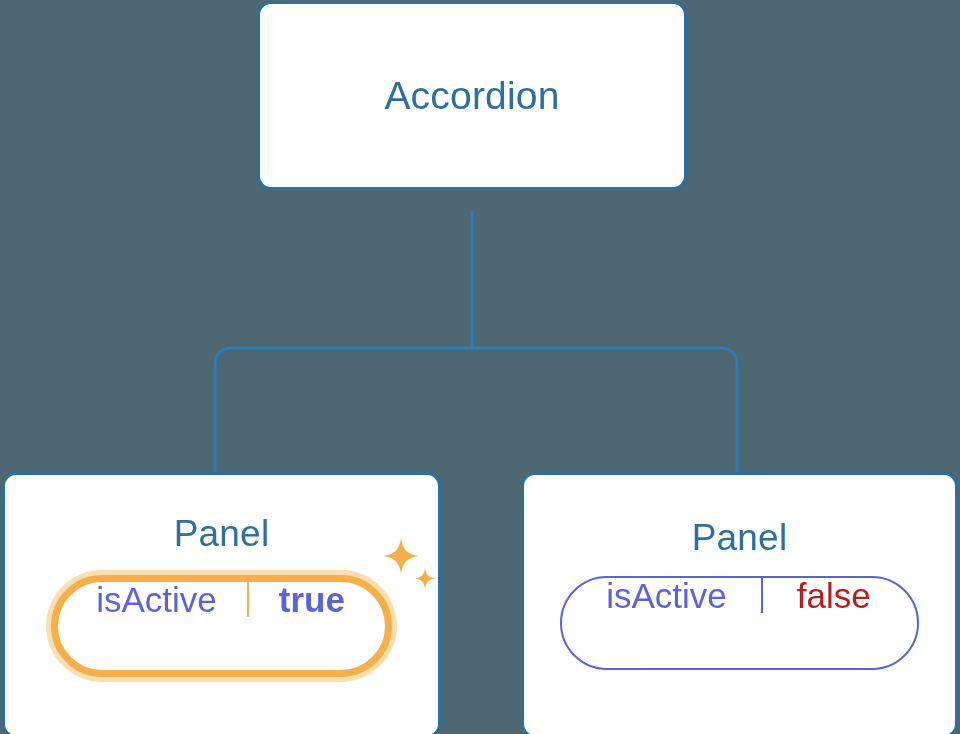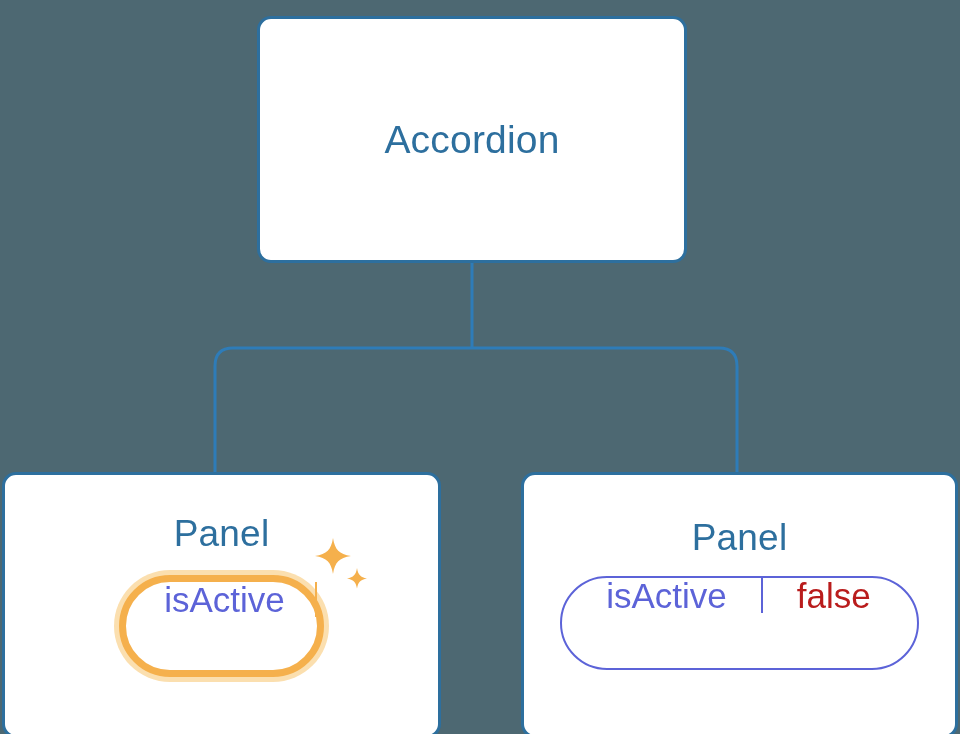--- a/index.html
+++ b/index.html
@@ -49,23 +49,23 @@
     font-size: 38px;
     font-weight: 400;
     letter-spacing: 0.2px;
     line-height: 1;
     white-space: nowrap;
   }
 
   
   #node-accordion {
     left: 257px;
-    top: 16px;
+    top: 1px;
     width: 430px;
-    height: 247px;
+    height: 189px;
     justify-content: center;
   }
   #node-accordion .node-title {
     font-size: 39px;
   }
 
   
   #node-panel-left {
     left: 2px;
     top: 472px;
@@ -186,20 +186,21 @@
   <div class="node" id="node-panel-left">
 
     <div class="node-title">Panel</div>
 
     <div class="spacer-left"></div>
 
     <div class="prop-wrap highlighted">
 
       <div class="prop-pill highlight">
         <div class="prop-key">isActive</div>
+        <div class="prop-val">true</div>
       </div>
 
       <svg class="sparkles" viewBox="0 0 62 62">
         <path d="M 22 2 C 24 14 28 18 40 20 C 28 22 24 26 22 38 C 20 26 16 22 4 20 C 16 18 20 14 22 2 Z" fill="#f5b04c"></path>
         <path d="M 46 32 C 47.2 39 49.4 41.2 56 42.4 C 49.4 43.6 47.2 45.8 46 52.4 C 44.8 45.8 42.6 43.6 36 42.4 C 42.6 41.2 44.8 39 46 32 Z" fill="#f5b04c"></path>
       </svg>
     </div>
   </div>
 
   <div class="node" id="node-panel-right">

